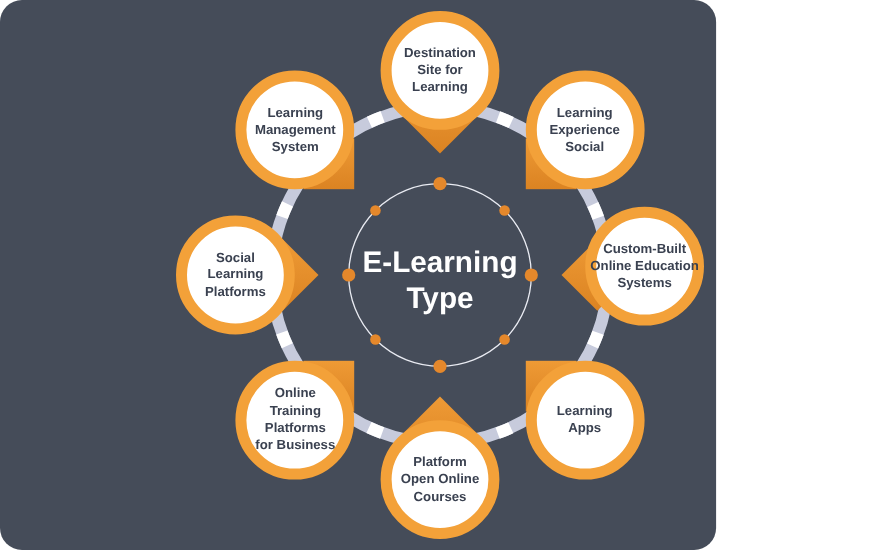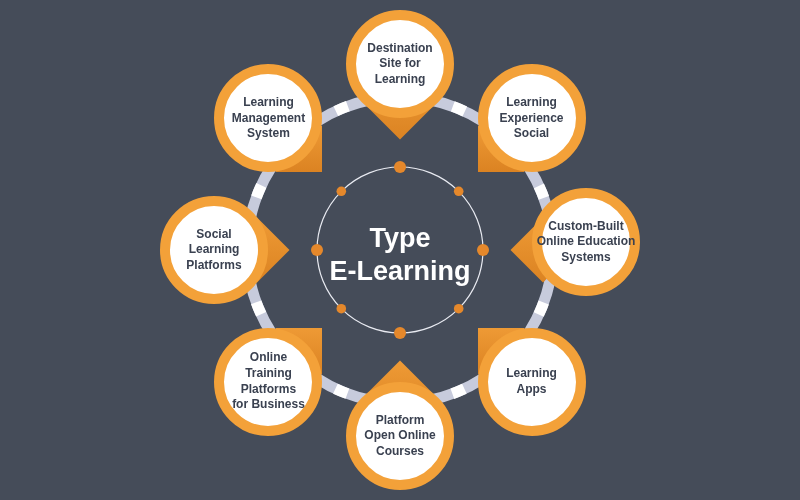--- a/index.html
+++ b/index.html
@@ -1,23 +1,24 @@
 <!DOCTYPE html>
 <html style="--bg: #454C59; --orange: #F3A139; --pointer1: #EE9A35; --pointer2: #DB8322; --lavender: #C7CBDC; --dot: #E5882B; --nodeFill: #FFFFFF; --nodeText: #3A4150; --titleText: #FFFFFF;"><head>
 <meta charset="utf-8">
 <style>
   html, body { margin: 0; padding: 0; }
   body { font-family: "Liberation Sans", sans-serif; }
 
   .stage {
     position: relative;
-    width: 800px;
+    width: 651px;
     height: 500px;
     background: var(--bg, #454C59);
     overflow: hidden;
+    border-radius: 20px;
   }
 
   .ring-svg {
     position: absolute;
     left: 0; top: 0;
     z-index: 0;
   }
 
   .ring-base {
     fill: none;
@@ -163,17 +164,17 @@
       <div class="node" style="left: 214.478px; top: 64.4781px;">
         <div class="node-label">
           <div>Learning</div>
           <div>Management</div>
           <div>System</div>
         </div>
       </div>
     </div>
 
   <div class="center-label">
+      <div>E-Learning</div>
       <div>Type</div>
-      <div>E-Learning</div>
     </div>
 
 </div>
 
 </body></html>

